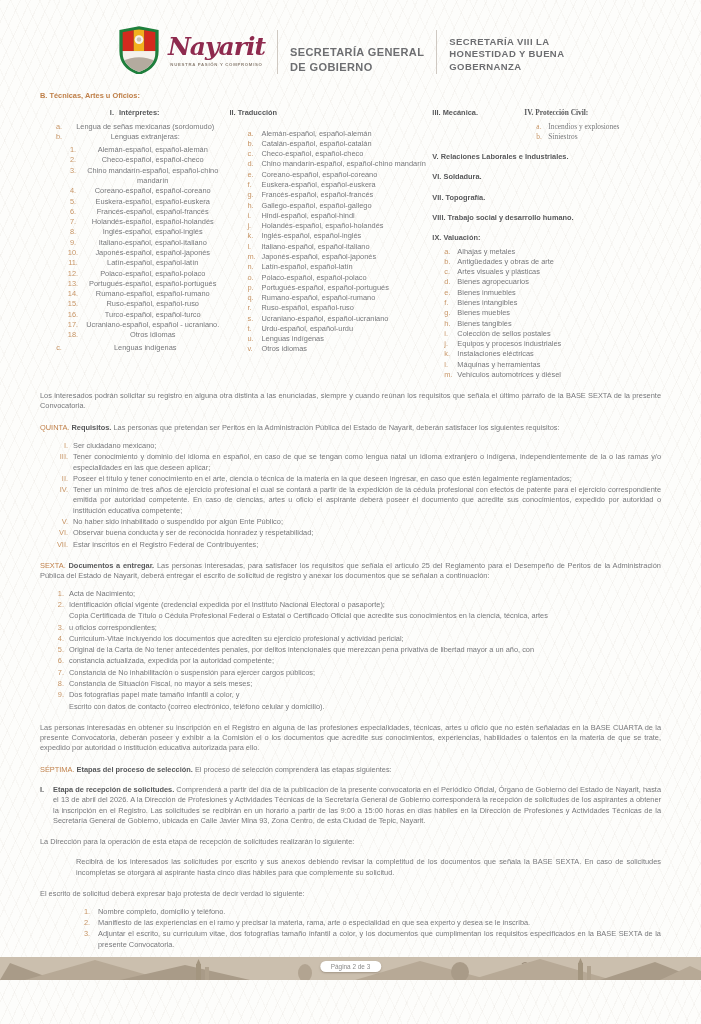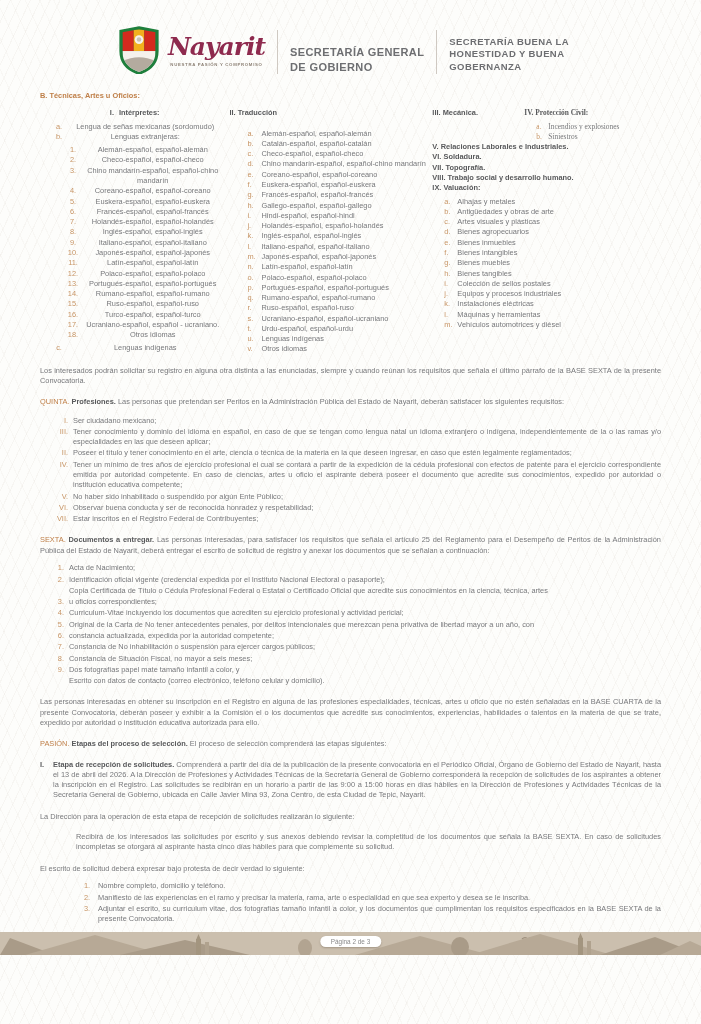--- a/index.html
+++ b/index.html
@@ -43,21 +43,21 @@
   .li .m{flex:0 0 14px;color:#c79464;}
   .li .m.num{flex:0 0 16px;}
   .li .t{flex:1;}
   .ind1{margin-left:12px;margin-top:3px;}
   .ind2{margin-left:13px;margin-top:3px;}
   .col1 .colhead .rn{display:inline-block;width:14px;}
   .c3-row{display:flex;}
   .c3-row .c3a{width:92px;}
   .c3-row .c3b{flex:1;font-family:Liberation Serif, serif;}
   .c3-head{font-weight:bold;color:#58595b;}
-  .c3-block{}
+  .c3-block{margin-top:10px;}
 
   .para{margin-top:11px;text-align:justify;}
   .sec-label{font-weight:normal;color:#bf7f48;}
   .sec-bold{font-weight:bold;color:#58595b;}
 
   .rlist{margin-top:8px;}
   .rlist .row{display:flex;margin-top:1px;}
   .rlist .row .m{flex:0 0 20px;text-align:right;color:#c79464;padding-right:5px;}
   .rlist .row .t{flex:1;text-align:justify;}
 
@@ -120,21 +120,21 @@
         <div class="tagline">NUESTRA PASIÓN Y COMPROMISO</div>
       </div>
     </div>
     <div class="vdiv"></div>
     <div class="org1">
       <div>SECRETARÍA GENERAL</div>
       <div>DE GOBIERNO</div>
     </div>
     <div class="vdiv"></div>
     <div class="org2">
-      <div>SECRETARÍA BUENA LA</div>
+      <div>SECRETARÍA VIII LA</div>
       <div>HONESTIDAD Y BUENA</div>
       <div>GOBERNANZA</div>
     </div>
   </div>
 
   <div class="doc">
 
     <div class="sec-b">B. Técnicas, Artes u Oficios:</div>
 
     <div class="cols">
@@ -458,21 +458,21 @@
               <span class="t">Vehículos automotrices y diésel</span>
             </div>
           </div>
       </div>
     </div>
 
     <p class="para">Los interesados podrán solicitar su registro en alguna otra distinta a las enunciadas, siempre y cuando reúnan los requisitos que señala el último párrafo de la BASE SEXTA de la presente Convocatoria.</p>
 
     <p class="para">
       <span class="sec-label">QUINTA.</span>
-      <span class="sec-bold">Profesiones.</span>
+      <span class="sec-bold">Requisitos.</span>
       <span>Las personas que pretendan ser Peritos en la Administración Pública del Estado de Nayarit, deberán satisfacer los siguientes requisitos:</span>
     </p>
     <div class="rlist" style="margin-left:8px;">
 
         <div class="row">
           <span class="m">I.</span>
           <span class="t">Ser ciudadano mexicano;</span>
         </div>
 
         <div class="row">
@@ -565,21 +565,21 @@
 
         <div class="row">
           <span class="m"></span>
           <span class="t">Escrito con datos de contacto (correo electrónico, teléfono celular y domicilio).</span>
         </div>
       </div>
 
     <p class="para">Las personas interesadas en obtener su inscripción en el Registro en alguna de las profesiones especialidades, técnicas, artes u oficio que no estén señaladas en la BASE CUARTA de la presente Convocatoria, deberán poseer y exhibir a la Comisión el o los documentos que acredite sus conocimientos, experiencias, habilidades o talentos en la materia de que se trate, expedido por autoridad o institución educativa autorizada para ello.</p>
 
     <p class="para">
-      <span class="sec-label">PASIÓN.</span>
+      <span class="sec-label">SÉPTIMA.</span>
       <span class="sec-bold">Etapas del proceso de selección.</span>
       <span>El proceso de selección comprenderá las etapas siguientes:</span>
     </p>
 
     <div class="stage">
       <span class="m">I.</span>
       <span class="t">
         <span class="sec-bold">Etapa de recepción de solicitudes.</span>
         <span>Comprenderá a partir del día de la publicación de la presente convocatoria en el Periódico Oficial, Órgano de Gobierno del Estado de Nayarit, hasta el 13 de abril del 2026. A la Dirección de Profesiones y Actividades Técnicas de la Secretaría General de Gobierno corresponderá la recepción de solicitudes de los aspirantes a obtener la inscripción en el Registro. Las solicitudes se recibirán en un horario a partir de las 9:00 a 15:00 horas en días hábiles en la Dirección de Profesiones y Actividades Técnicas de la Secretaría General de Gobierno, ubicada en Calle Javier Mina 93, Zona Centro, de esta Ciudad de Tepic, Nayarit.</span>
       </span>

